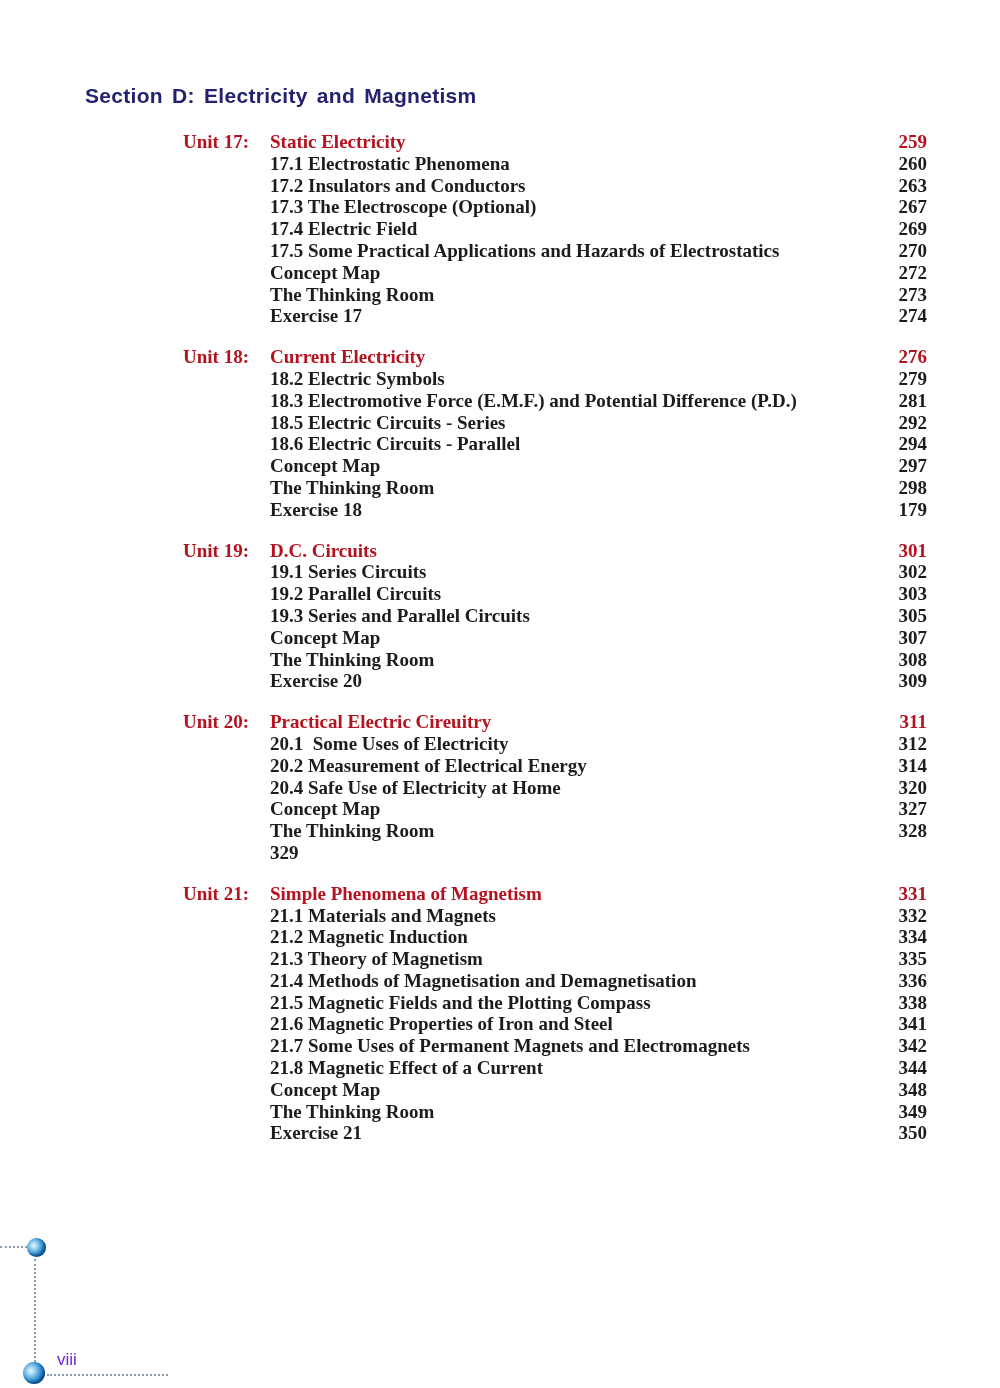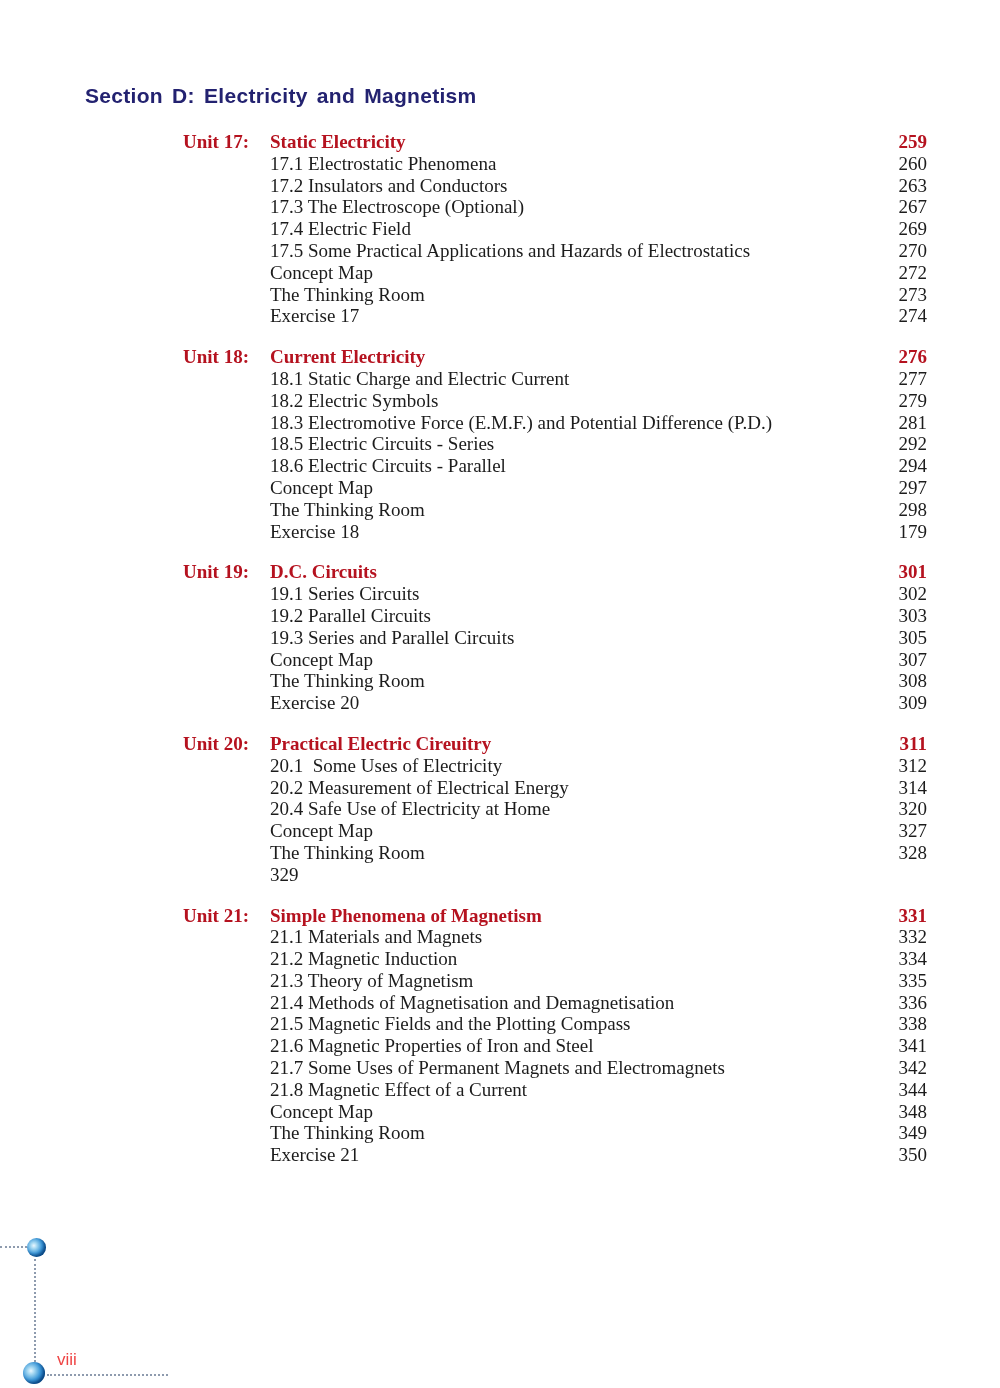--- a/index.html
+++ b/index.html
@@ -47,20 +47,21 @@
     color:var(--red);
   }
   .unit-label{flex:none;width:87px;white-space:pre;}
   .unit-title{flex:1;}
   .unit-page{flex:none;text-align:right;}
   .item-row{
     display:flex;
     align-items:baseline;
     line-height:21.8px;
     padding-left:87px;
+    font-weight:bold;
   }
   .item-text{flex:1;white-space:pre-wrap;}
   .item-page{flex:none;text-align:left;}
   
   .ball{
     position:absolute;
     border-radius:50%;
     background:radial-gradient(circle at 36% 40%, #eaf7ff 0%, #a5d8f2 18%, #3d98d8 48%, #1268b4 72%, #083f78 100%);
     box-shadow:inset -2px -2px 3px rgba(2,30,70,.45);
   }
@@ -71,21 +72,21 @@
   .dot-v{border-left:2px dotted var(--dot);width:0;}
   .dot-edge-to-top-ball{left:0;top:1246px;width:27px;}
   .dot-vertical{left:34px;top:1259px;height:103px;}
   .dot-bottom-run{left:47px;top:1374px;width:121px;}
   .page-num{
     position:absolute;
     left:57px;
     top:1350px;
     font-family:"Liberation Sans", sans-serif;
     font-size:17px;
-    color:#ef4444;
+    color:#6d28d9;
   }
 </style>
 </head>
 <body>
 
 <div class="page">
 
   <h1 class="section-header">Section D: Electricity and Magnetism</h1>
 
   <div class="toc" id="toc">
@@ -126,24 +127,20 @@
         <div class="item-row">
           <span class="item-text">Exercise 17</span>
           <span class="item-page">274</span>
         </div>
       </div>
       <div class="unit">
         <div class="unit-heading">
           <span class="unit-label">Unit 18:</span>
           <span class="unit-title">Current Electricity</span>
           <span class="unit-page">276</span>
-        </div>
-        <div class="item-row">
-          <span class="item-text">18.1 Static Charge and Electric Current</span>
-          <span class="item-page">277</span>
         </div>
         <div class="item-row">
           <span class="item-text">18.2 Electric Symbols</span>
           <span class="item-page">279</span>
         </div>
         <div class="item-row">
           <span class="item-text">18.3 Electromotive Force (E.M.F.) and Potential Difference (P.D.)</span>
           <span class="item-page">281</span>
         </div>
         <div class="item-row">

